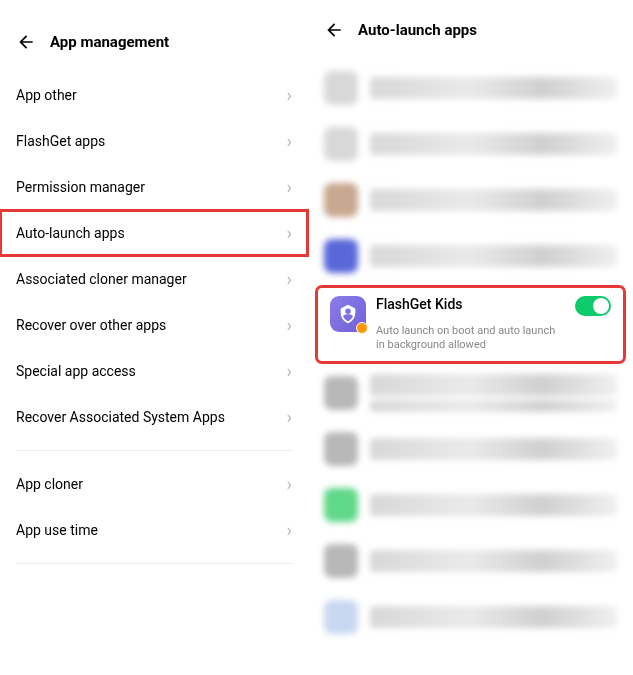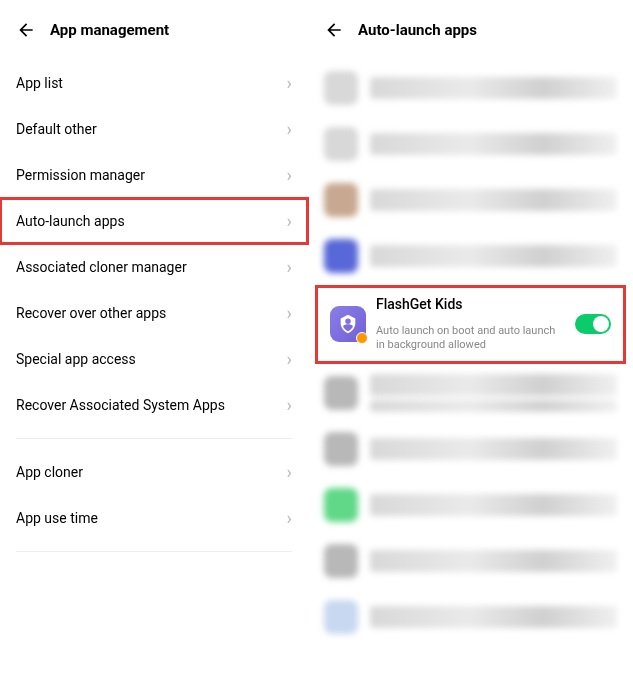--- a/index.html
+++ b/index.html
@@ -9,21 +9,21 @@
       width: 633px;
       height: 675px;
       display: flex;
       overflow: hidden;
     }
     .pane {
       flex: 1;
       padding: 12px 0 0 0;
       position: relative;
     }
-    .pane-left { flex: 0 0 308px; }
+    .pane-left { flex: 0 0 308px; margin-top: 12px; }
     .pane-right { flex: 1; }
     .header {
       display: flex;
       align-items: center;
       padding: 8px 16px 20px 16px;
     }
     .back-arrow {
       width: 20px;
       height: 20px;
       margin-right: 14px;
@@ -81,23 +81,23 @@
       height: 22px;
       border-radius: 4px;
       background: linear-gradient(90deg, #d8d8d8, #eaeaea 40%, #d0d0d0 70%, #f0f0f0);
     }
     .blur-secondary {
       height: 12px;
       margin-top: 4px;
     }
     .app-row {
       display: flex;
-      align-items: center;
       padding: 10px 14px;
       gap: 10px;
+      border-radius: 6px;
     }
     .app-icon {
       width: 36px;
       height: 36px;
       border-radius: 9px;
       background: linear-gradient(135deg, #8b7de8, #7160d8);
       display: flex;
       align-items: center;
       justify-content: center;
       position: relative;
@@ -157,25 +157,25 @@
   <div class="header">
     <span class="back-arrow">
       <svg viewBox="0 0 24 24">
           <path d="M20 11H7.8l5.6-5.6L12 4l-8 8 8 8 1.4-1.4L7.8 13H20z" fill="#000"></path>
         </svg>
     </span>
     <span class="title">App management</span>
   </div>
 
   <div class="list-row">
-    <span class="label">App list</span>
-    <span class="chevron">›</span>
-  </div>
-  <div class="list-row">
-    <span class="label">Default other</span>
+    <span class="label">App other</span>
+    <span class="chevron">›</span>
+  </div>
+  <div class="list-row">
+    <span class="label">FlashGet apps</span>
     <span class="chevron">›</span>
   </div>
   <div class="list-row">
     <span class="label">Permission manager</span>
     <span class="chevron">›</span>
   </div>
   <div class="list-row highlighted">
     <span class="label">Auto-launch apps</span>
     <span class="chevron">›</span>
   </div>

